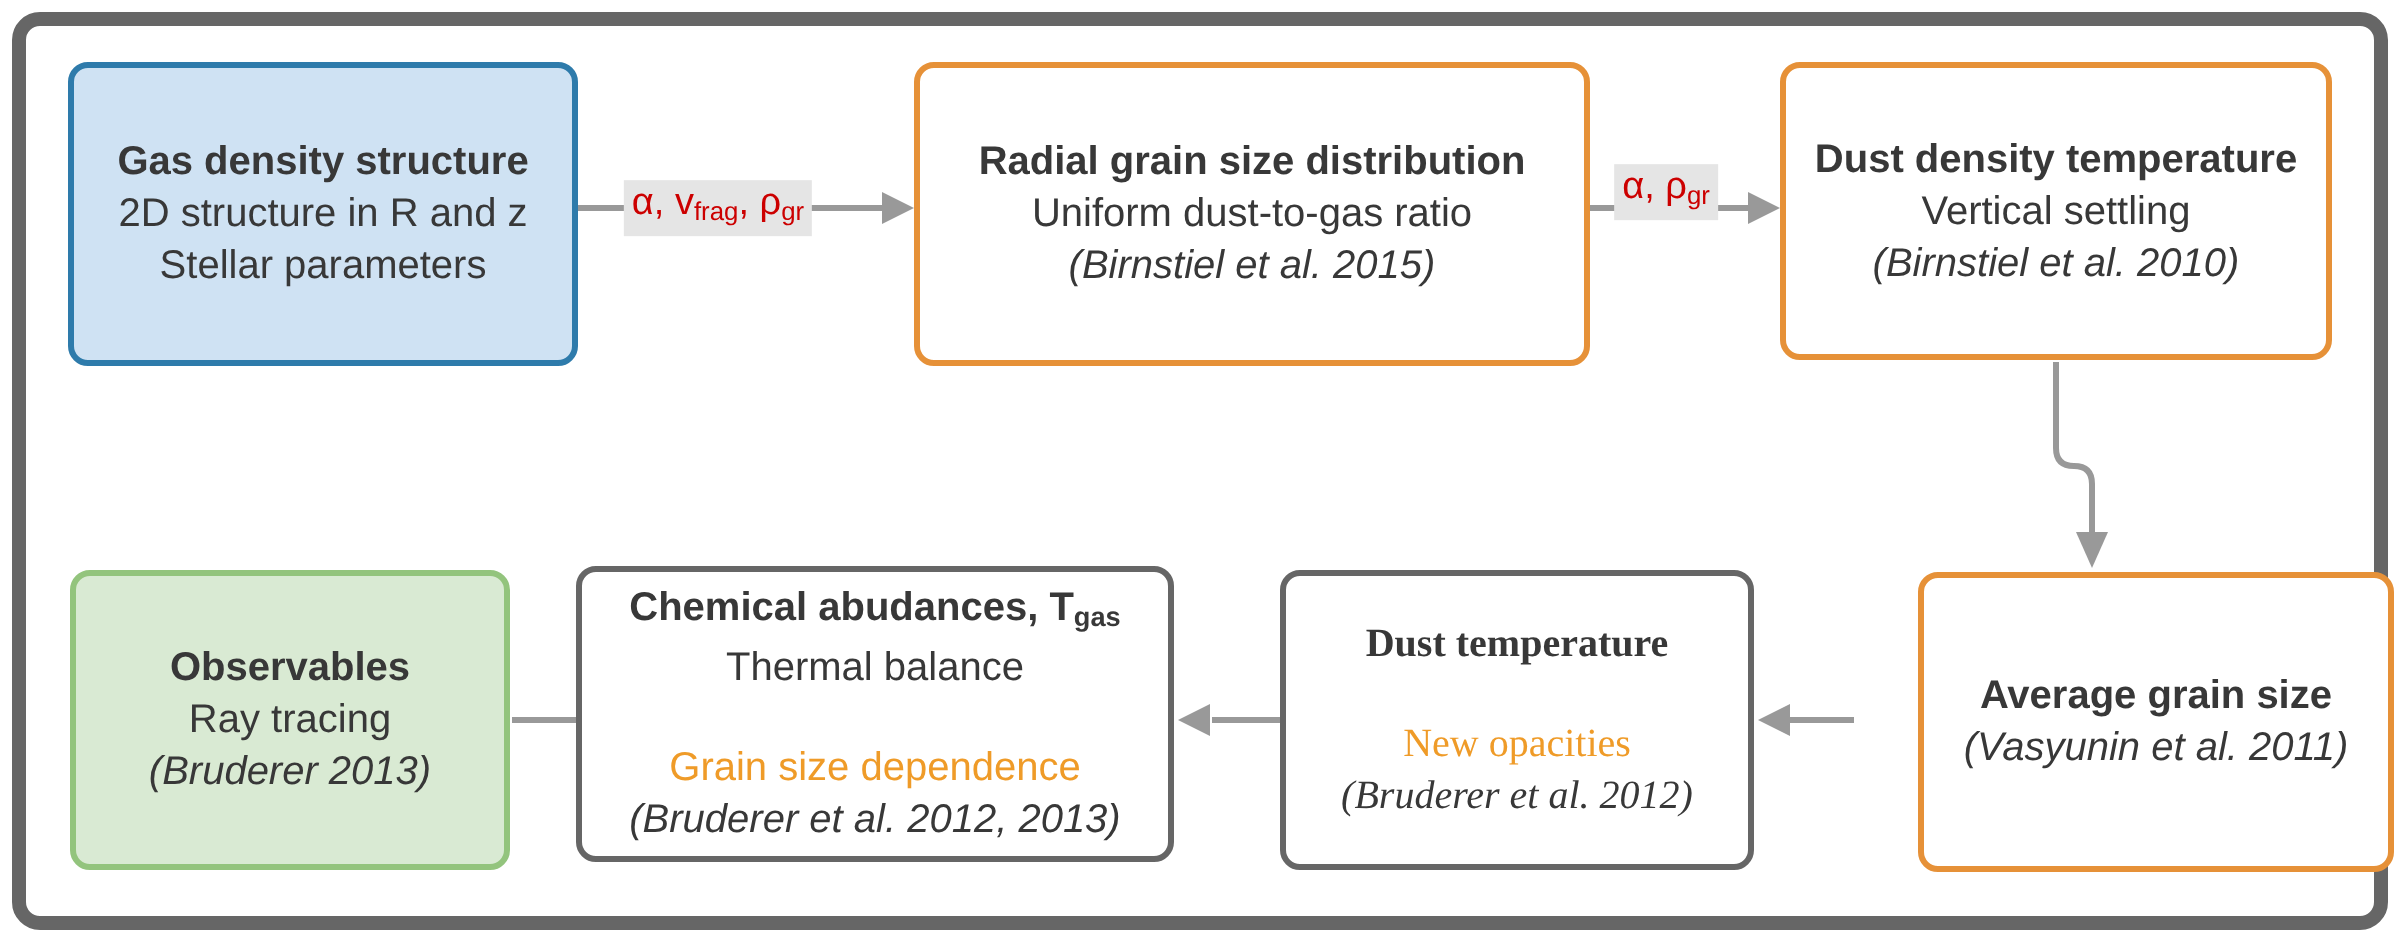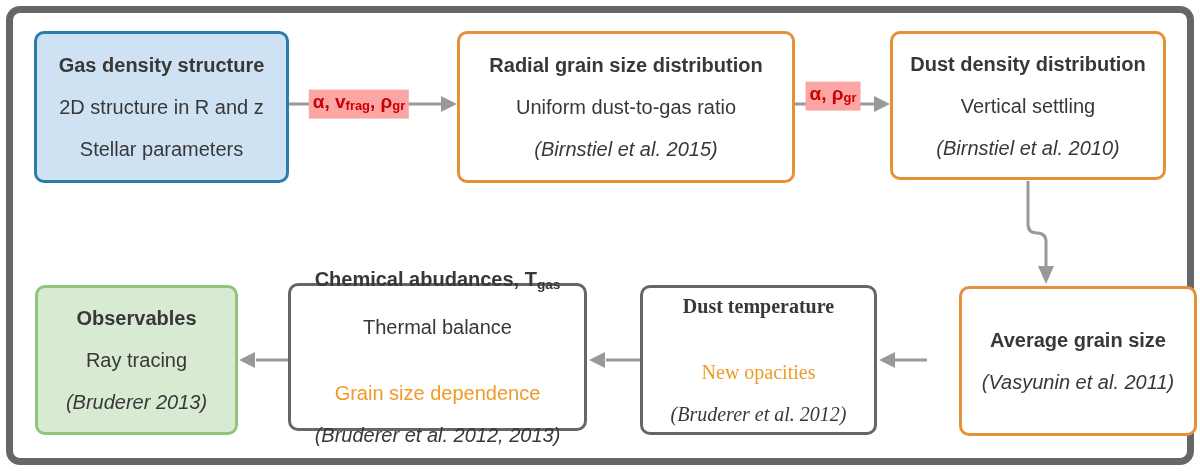--- a/index.html
+++ b/index.html
@@ -19,35 +19,34 @@
   svg.arrows{position:absolute;left:0;top:0;width:1200px;height:471px;pointer-events:none;}
   .arrow-line{stroke:var(--arrow);stroke-width:3;fill:none;}
   .arrow-head{fill:var(--arrow);stroke:none;}
   .box{
     position:absolute;box-sizing:border-box;
     border:3px solid;border-radius:10px;
     background:#ffffff;color:var(--text);
     display:flex;flex-direction:column;justify-content:center;align-items:center;
     text-align:center;font-size:20px;line-height:26px;
     padding:4px 6px;
-    gap:16px;
   }
   .box.blue{background:var(--blue-fill);border-color:var(--blue-border);}
   .box.orange{border-color:var(--orange-border);}
   .box.gray{border-color:var(--gray-border);}
   .box.green{background:var(--green-fill);border-color:var(--green-border);}
   .line{white-space:nowrap;}
   .line.title{font-weight:700;}
   .line.accent{color:var(--orange-text);margin-top:24px;}
   .line.cite{font-style:italic;}
   .sub{font-size:0.68em;vertical-align:-0.22em;}
   .arrow-label{
     position:absolute;transform:translate(-50%,-50%);
-    color:var(--red-label);font-weight:700;font-size:19px;line-height:24px;
-    background:#fca5a5;padding:0 4px;white-space:nowrap;
+    color:var(--red-label);font-weight:400;font-size:19px;line-height:24px;
+    background:#e5e5e5;padding:0 4px;white-space:nowrap;
   }
 </style>
 </head>
 <body>
 
 <div class="canvas">
 
   <div class="frame"></div>
 
   <svg class="arrows" viewBox="0 0 1200 471">
@@ -83,21 +82,21 @@
       <div class="line body"><span>Stellar parameters</span></div>
     </div>
 
   <div class="box orange" style="left:457px;top:31px;width:338px;height:152px;">
       <div class="line title"><span>Radial grain size distribution</span></div>
       <div class="line body"><span>Uniform dust-to-gas ratio</span></div>
       <div class="line cite"><span>(Birnstiel et al. 2015)</span></div>
     </div>
 
   <div class="box orange" style="left:890px;top:31px;width:276px;height:149px;">
-      <div class="line title"><span>Dust density distribution</span></div>
+      <div class="line title"><span>Dust density temperature</span></div>
       <div class="line body"><span>Vertical settling</span></div>
       <div class="line cite"><span>(Birnstiel et al. 2010)</span></div>
     </div>
 
   <div class="box orange" style="left:927px;top:286px;width:238px;height:150px;margin-left:32px;">
       <div class="line title"><span>Average grain size</span></div>
       <div class="line cite"><span>(Vasyunin et al. 2011)</span></div>
     </div>
 
   <div class="box gray" style="left:640px;top:285px;width:237px;height:150px;font-family:Liberation Serif, serif;">
@@ -106,21 +105,21 @@
       <div class="line cite"><span>(Bruderer et al. 2012)</span></div>
     </div>
 
   <div class="box gray" style="left:288px;top:283px;width:299px;height:148px;">
       <div class="line title"><span>Chemical abudances, T</span><span class="sub">gas</span></div>
       <div class="line body"><span>Thermal balance</span></div>
       <div class="line accent"><span>Grain size dependence</span></div>
       <div class="line cite"><span>(Bruderer et al. 2012, 2013)</span></div>
     </div>
 
-  <div class="box green" style="left:35px;top:285px;width:203px;height:150px;">
+  <div class="box green" style="left:35px;top:285px;width:220px;height:150px;">
       <div class="line title"><span>Observables</span></div>
       <div class="line body"><span>Ray tracing</span></div>
       <div class="line cite"><span>(Bruderer 2013)</span></div>
     </div>
 
   <div class="arrow-label" style="left:359px;top:104px;"><span>α, v</span><span class="sub">frag</span><span>, ρ</span><span class="sub">gr</span></div>
 
   <div class="arrow-label" style="left:833px;top:96px;"><span>α, ρ</span><span class="sub">gr</span></div>
 
 </div>

